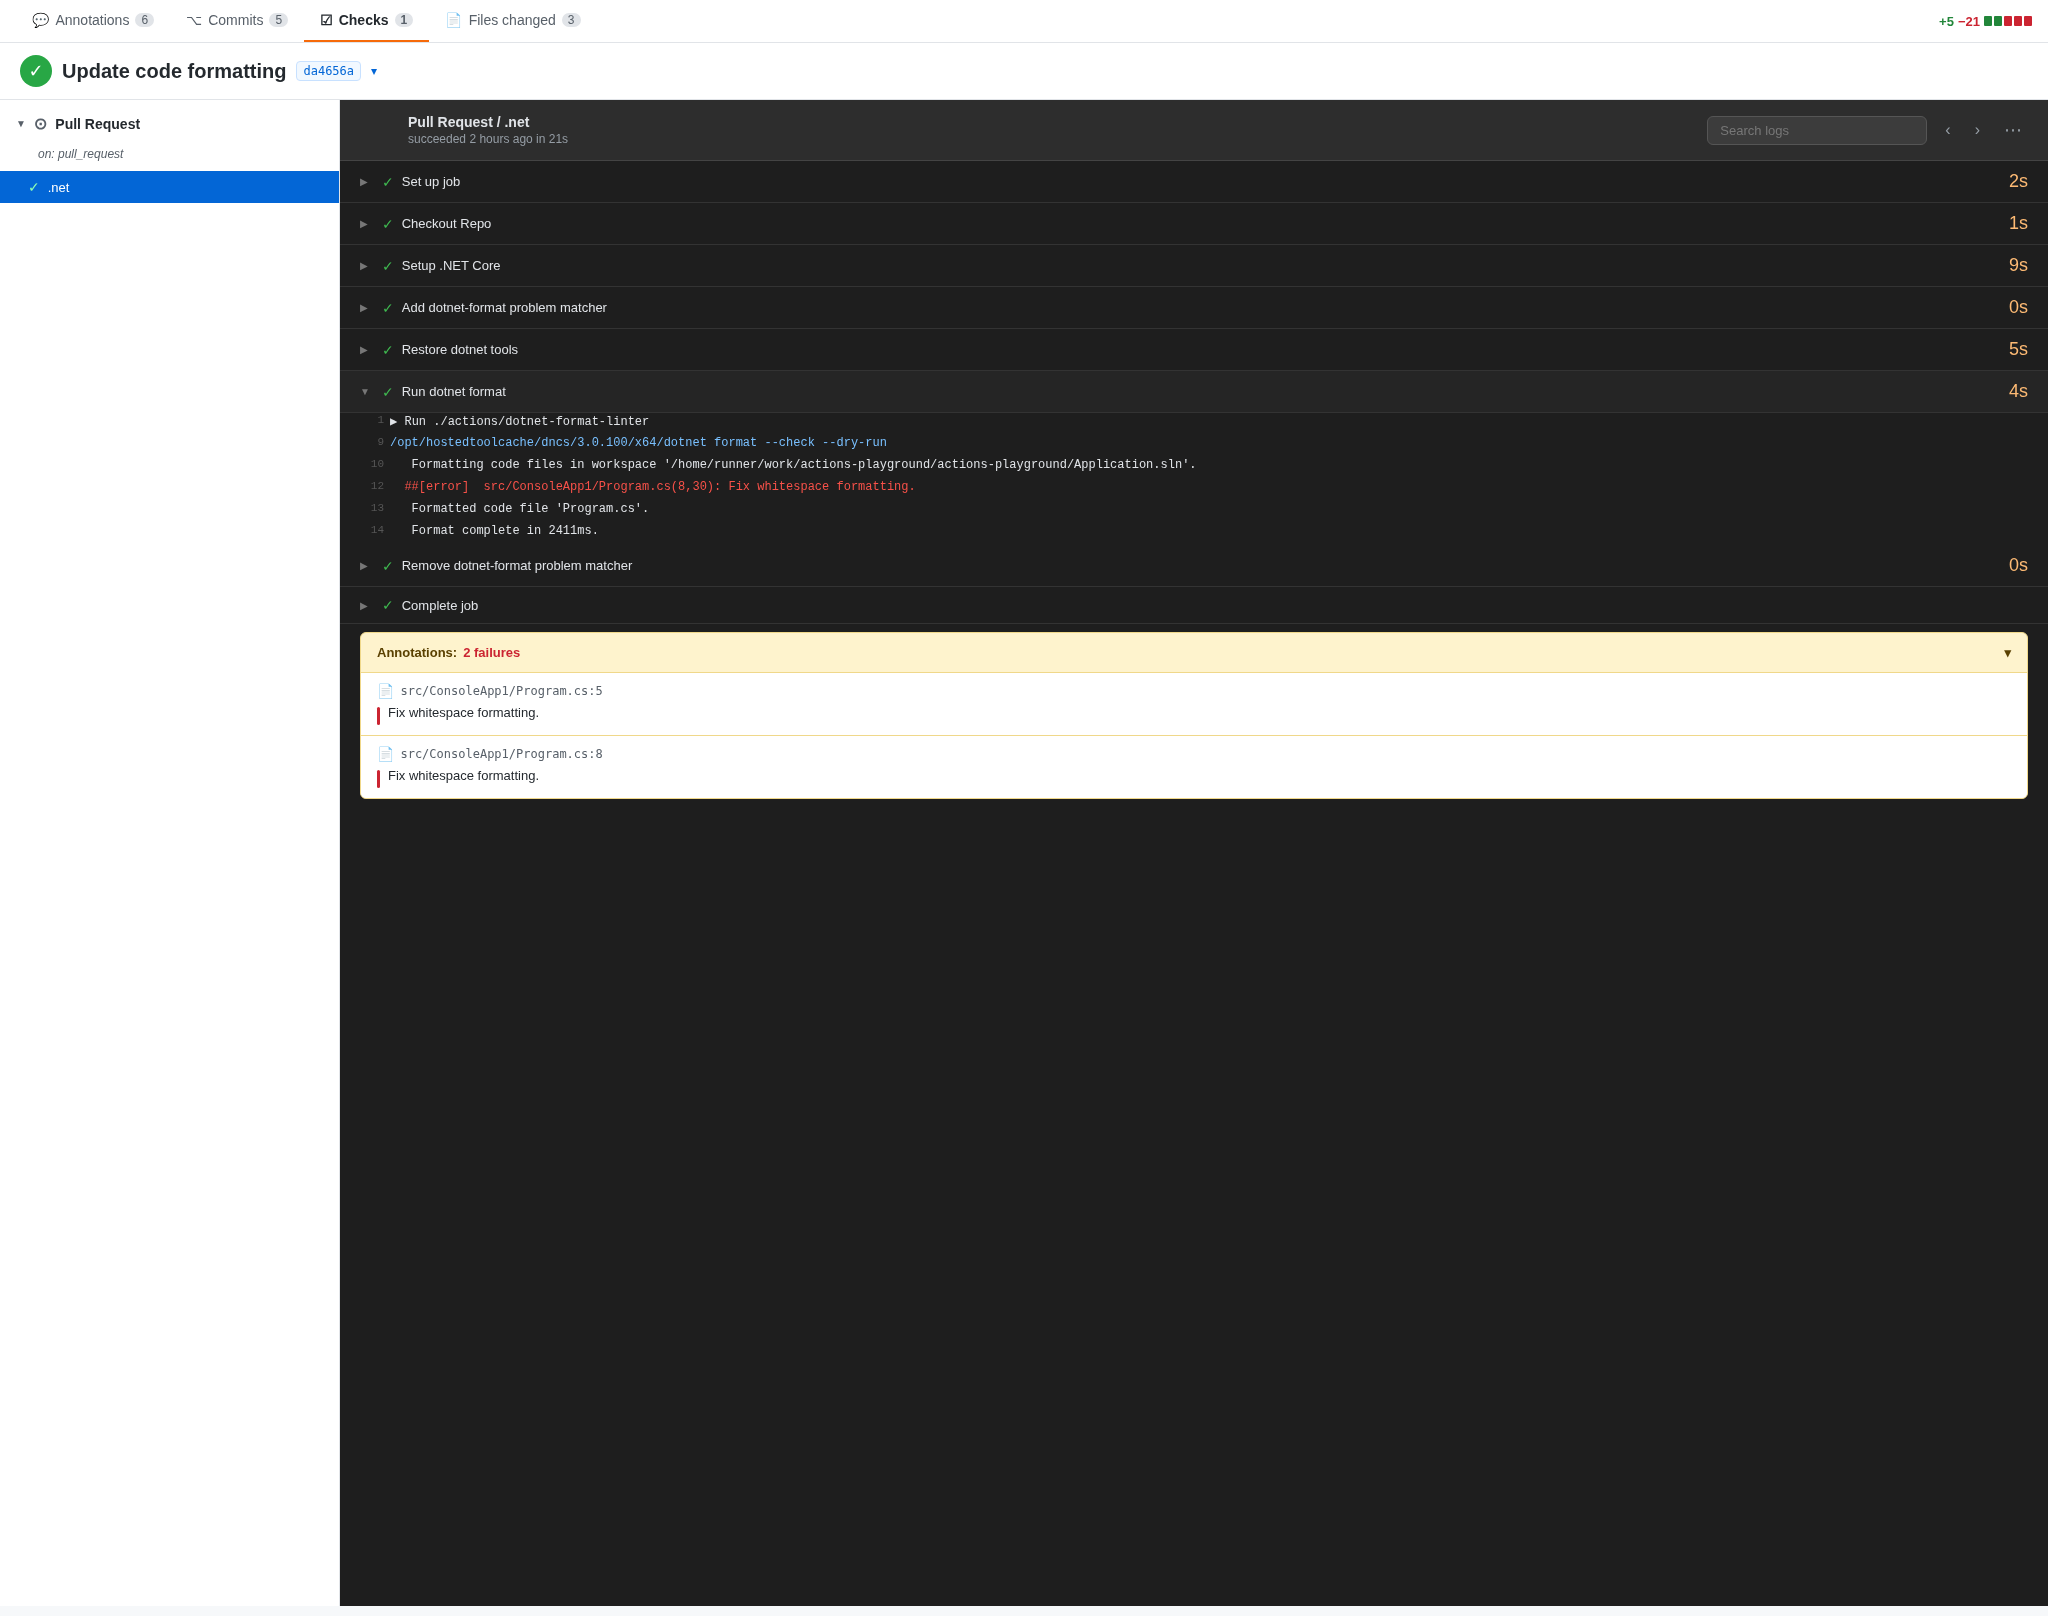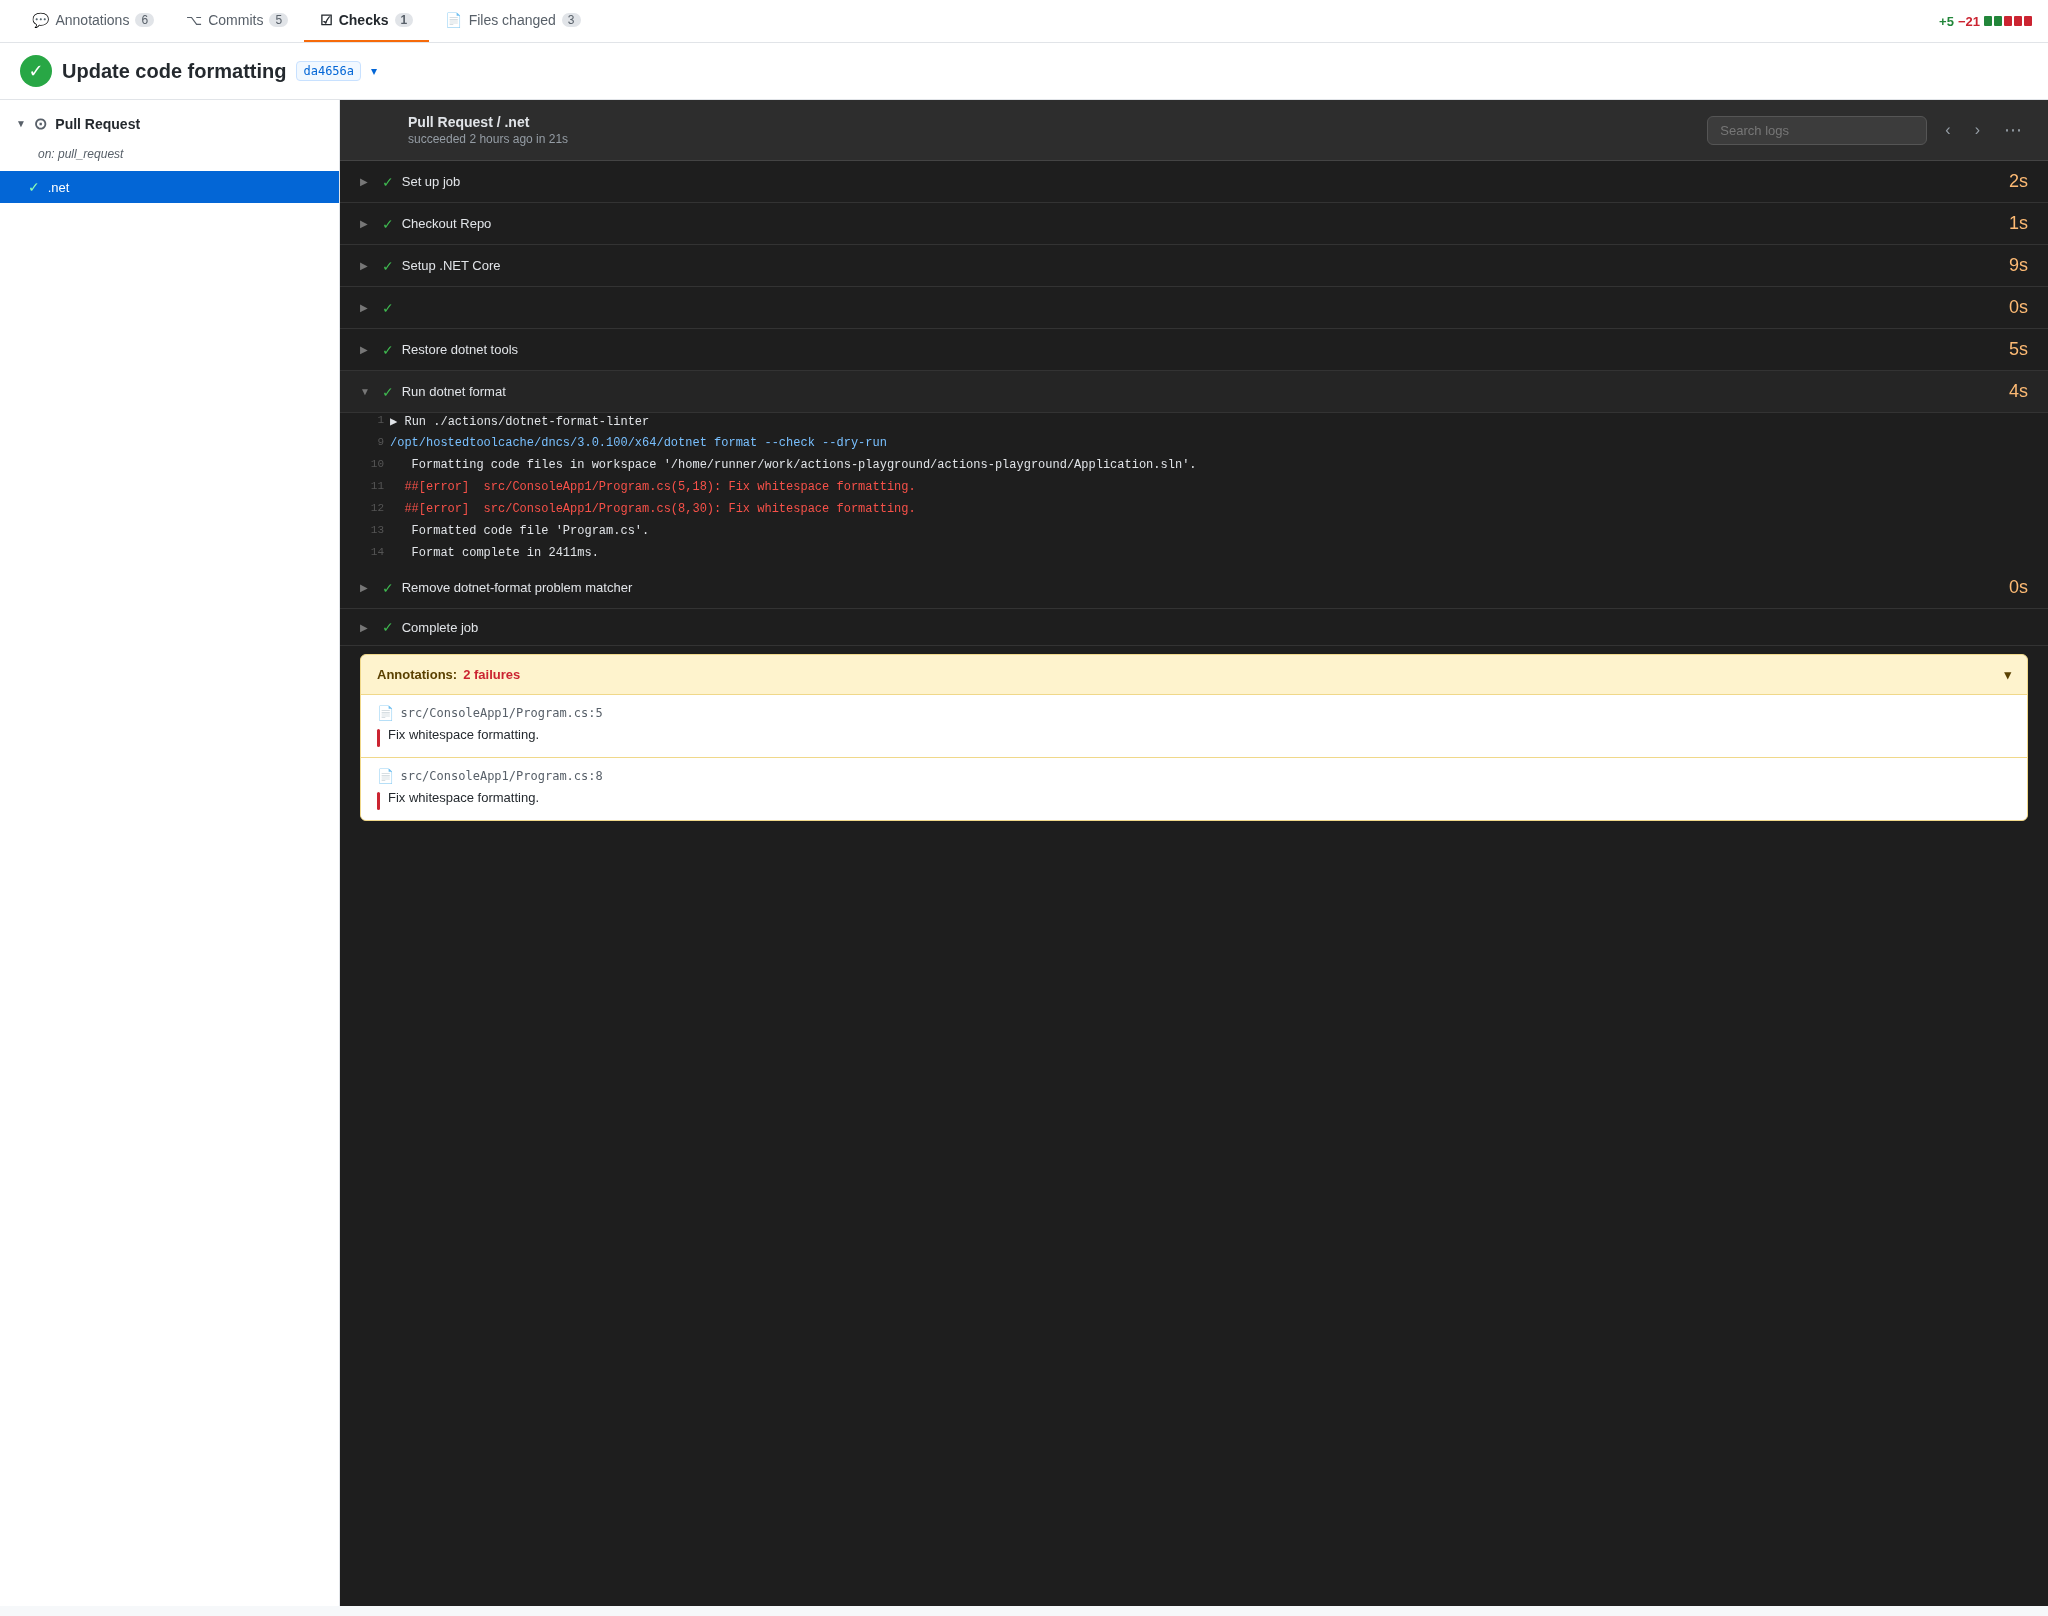--- a/index.html
+++ b/index.html
@@ -377,20 +377,21 @@
       <div class="step-row">
         <span class="step-chevron">▶</span>
         <span class="step-check">✓</span>
         <span class="step-name">Setup .NET Core</span>
         <span class="step-time">9s</span>
       </div>
 
       <div class="step-row">
         <span class="step-chevron">▶</span>
         <span class="step-check">✓</span>
+        <span class="step-name">Add dotnet-format problem matcher</span>
         <span class="step-time">0s</span>
       </div>
 
       <div class="step-row">
         <span class="step-chevron">▶</span>
         <span class="step-check">✓</span>
         <span class="step-name">Restore dotnet tools</span>
         <span class="step-time">5s</span>
       </div>
 
@@ -406,24 +407,20 @@
           <span class="log-num">1</span>
           <span class="log-text white">▶ Run ./actions/dotnet-format-linter</span>
         </div>
         <div class="log-line">
           <span class="log-num">9</span>
           <span class="log-text cyan">/opt/hostedtoolcache/dncs/3.0.100/x64/dotnet format --check --dry-run</span>
         </div>
         <div class="log-line">
           <span class="log-num">10</span>
           <span class="log-text white">   Formatting code files in workspace '/home/runner/work/actions-playground/actions-playground/Application.sln'.</span>
-        </div>
-        <div class="log-line">
-          <span class="log-num">11</span>
-          <span class="log-text red">  ##[error]  src/ConsoleApp1/Program.cs(5,18): Fix whitespace formatting.</span>
         </div>
         <div class="log-line">
           <span class="log-num">12</span>
           <span class="log-text red">  ##[error]  src/ConsoleApp1/Program.cs(8,30): Fix whitespace formatting.</span>
         </div>
         <div class="log-line">
           <span class="log-num">13</span>
           <span class="log-text white">   Formatted code file 'Program.cs'.</span>
         </div>
         <div class="log-line">

